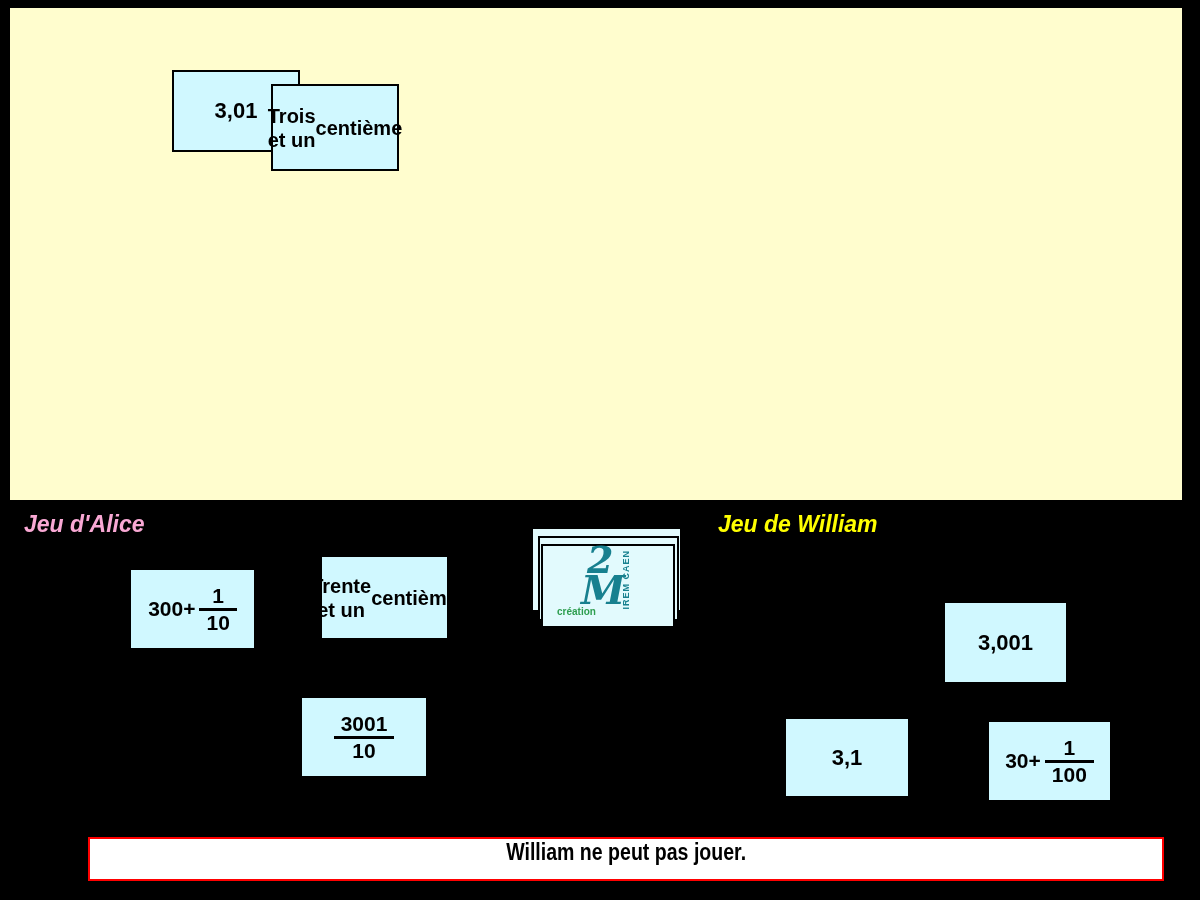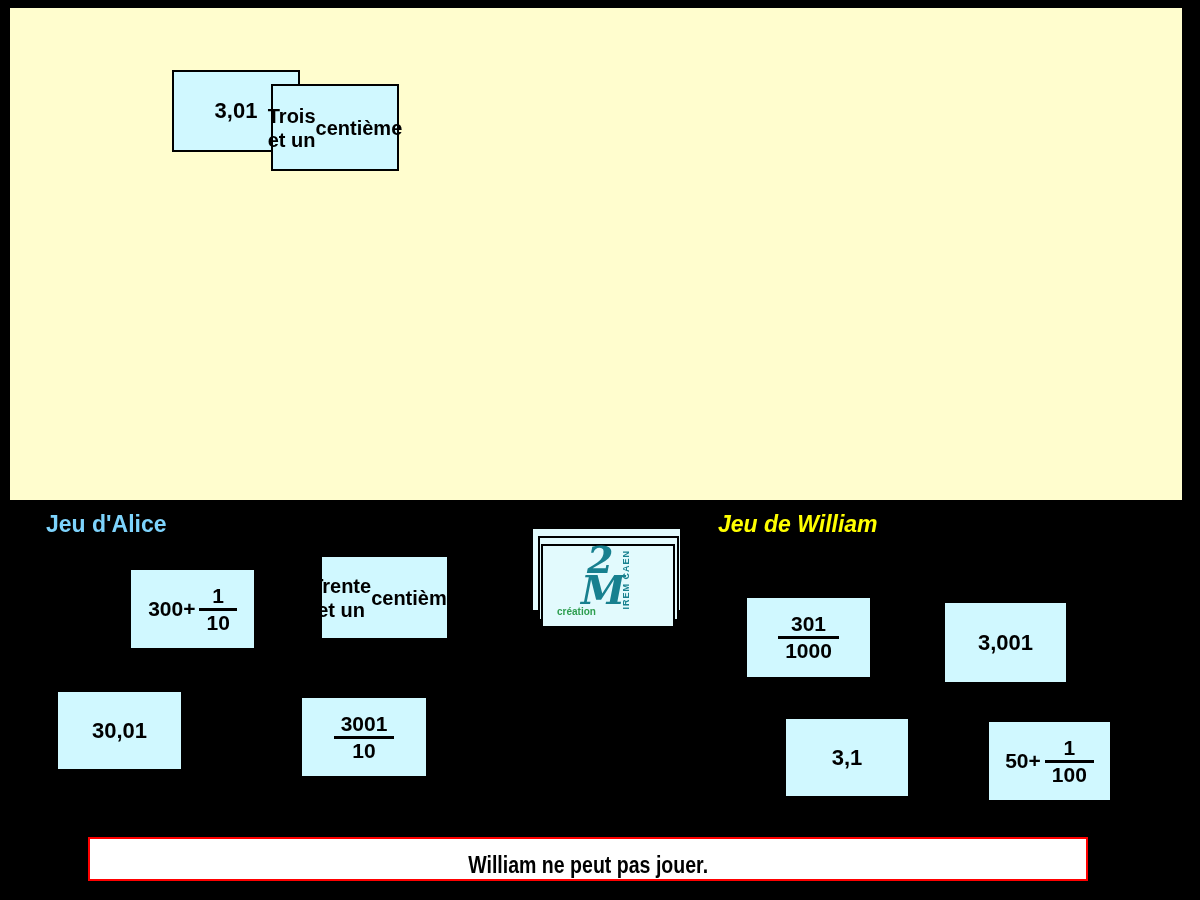--- a/index.html
+++ b/index.html
@@ -31,21 +31,21 @@
   }
   .num-text { font-size: 22px; }
   .word-card { flex-direction: row; font-size: 20px; line-height: 24px; }
 
   
   .played-number { left: 172px; top: 70px;  width: 128px; height: 82px; z-index: 1; align-items: center; }
   .played-word   { left: 271px; top: 84px;  width: 128px; height: 87px; z-index: 2; }
 
   
   .player-label { position: absolute; font-size: 23px; font-weight: bold; }
-  .label-alice   { left: 46px;  top: 511px; color: #7dd3fc; }
+  .label-alice   { left: 24px;  top: 511px; color: #f9a8d4; font-style: italic; }
   .label-william { left: 718px; top: 511px; color: #FFFF00; font-style: italic; }
 
   
   .alice-expr     { left: 129px; top: 568px; width: 127px; height: 82px; }
   .alice-word     { left: 320px; top: 555px; width: 129px; height: 85px; }
   .alice-number   { left: 56px;  top: 690px; width: 127px; height: 81px; }
   .alice-fraction { left: 300px; top: 696px; width: 128px; height: 82px; }
 
   .william-fraction { left: 745px; top: 596px; width: 127px; height: 83px; }
   .william-number1  { left: 943px; top: 601px; width: 125px; height: 83px; }
@@ -90,25 +90,25 @@
   }
   .logo-cap {
     position: absolute; left: 14px; top: 60px;
     font-size: 10px; font-weight: bold; color: #2E9E4F;
   }
 
   
   .message {
     position: absolute;
     left: 88px; top: 837px;
-    width: 1000px; height: 44px;
+    width: 1076px; height: 44px;
     box-sizing: border-box;
     background: #FFFFFF;
     border: 2px solid #FF0000;
-    display: flex; align-items: flex-end; justify-content: center;
+    display: flex; align-items: flex-start; justify-content: center;
   }
   .message span {
     font-size: 23px; font-weight: bold; color: #000;
     transform: scaleX(0.85);
     white-space: nowrap;
   }
 </style>
 </head>
 <body>
 
@@ -149,51 +149,41 @@
         <span class="fden">10</span>
       </span>
     </div>
   </div>
 
   <div class="card word-card alice-word">
     <span>Trente et un</span>
     <span>centième</span>
   </div>
 
-  <div class="card alice-number">
-    <span class="num-text">30,01</span>
-  </div>
 
   <div class="card alice-fraction">
     <span class="frac">
       <span class="fnum">3001</span>
       <span class="fbar"></span>
       <span class="fden">10</span>
     </span>
   </div>
 
-  <div class="card william-fraction">
-    <span class="frac">
-      <span class="fnum">301</span>
-      <span class="fbar"></span>
-      <span class="fden">1000</span>
-    </span>
-  </div>
 
   <div class="card william-number1">
     <span class="num-text">3,001</span>
   </div>
 
   <div class="card william-number2">
     <span class="num-text">3,1</span>
   </div>
 
   <div class="card william-expr">
     <div class="expr">
-      <span>50+</span>
+      <span>30+</span>
       <span class="frac">
         <span class="fnum">1</span>
         <span class="fbar"></span>
         <span class="fden">100</span>
       </span>
     </div>
   </div>
 
   <div class="message">
     <span>William ne peut pas jouer.</span>

